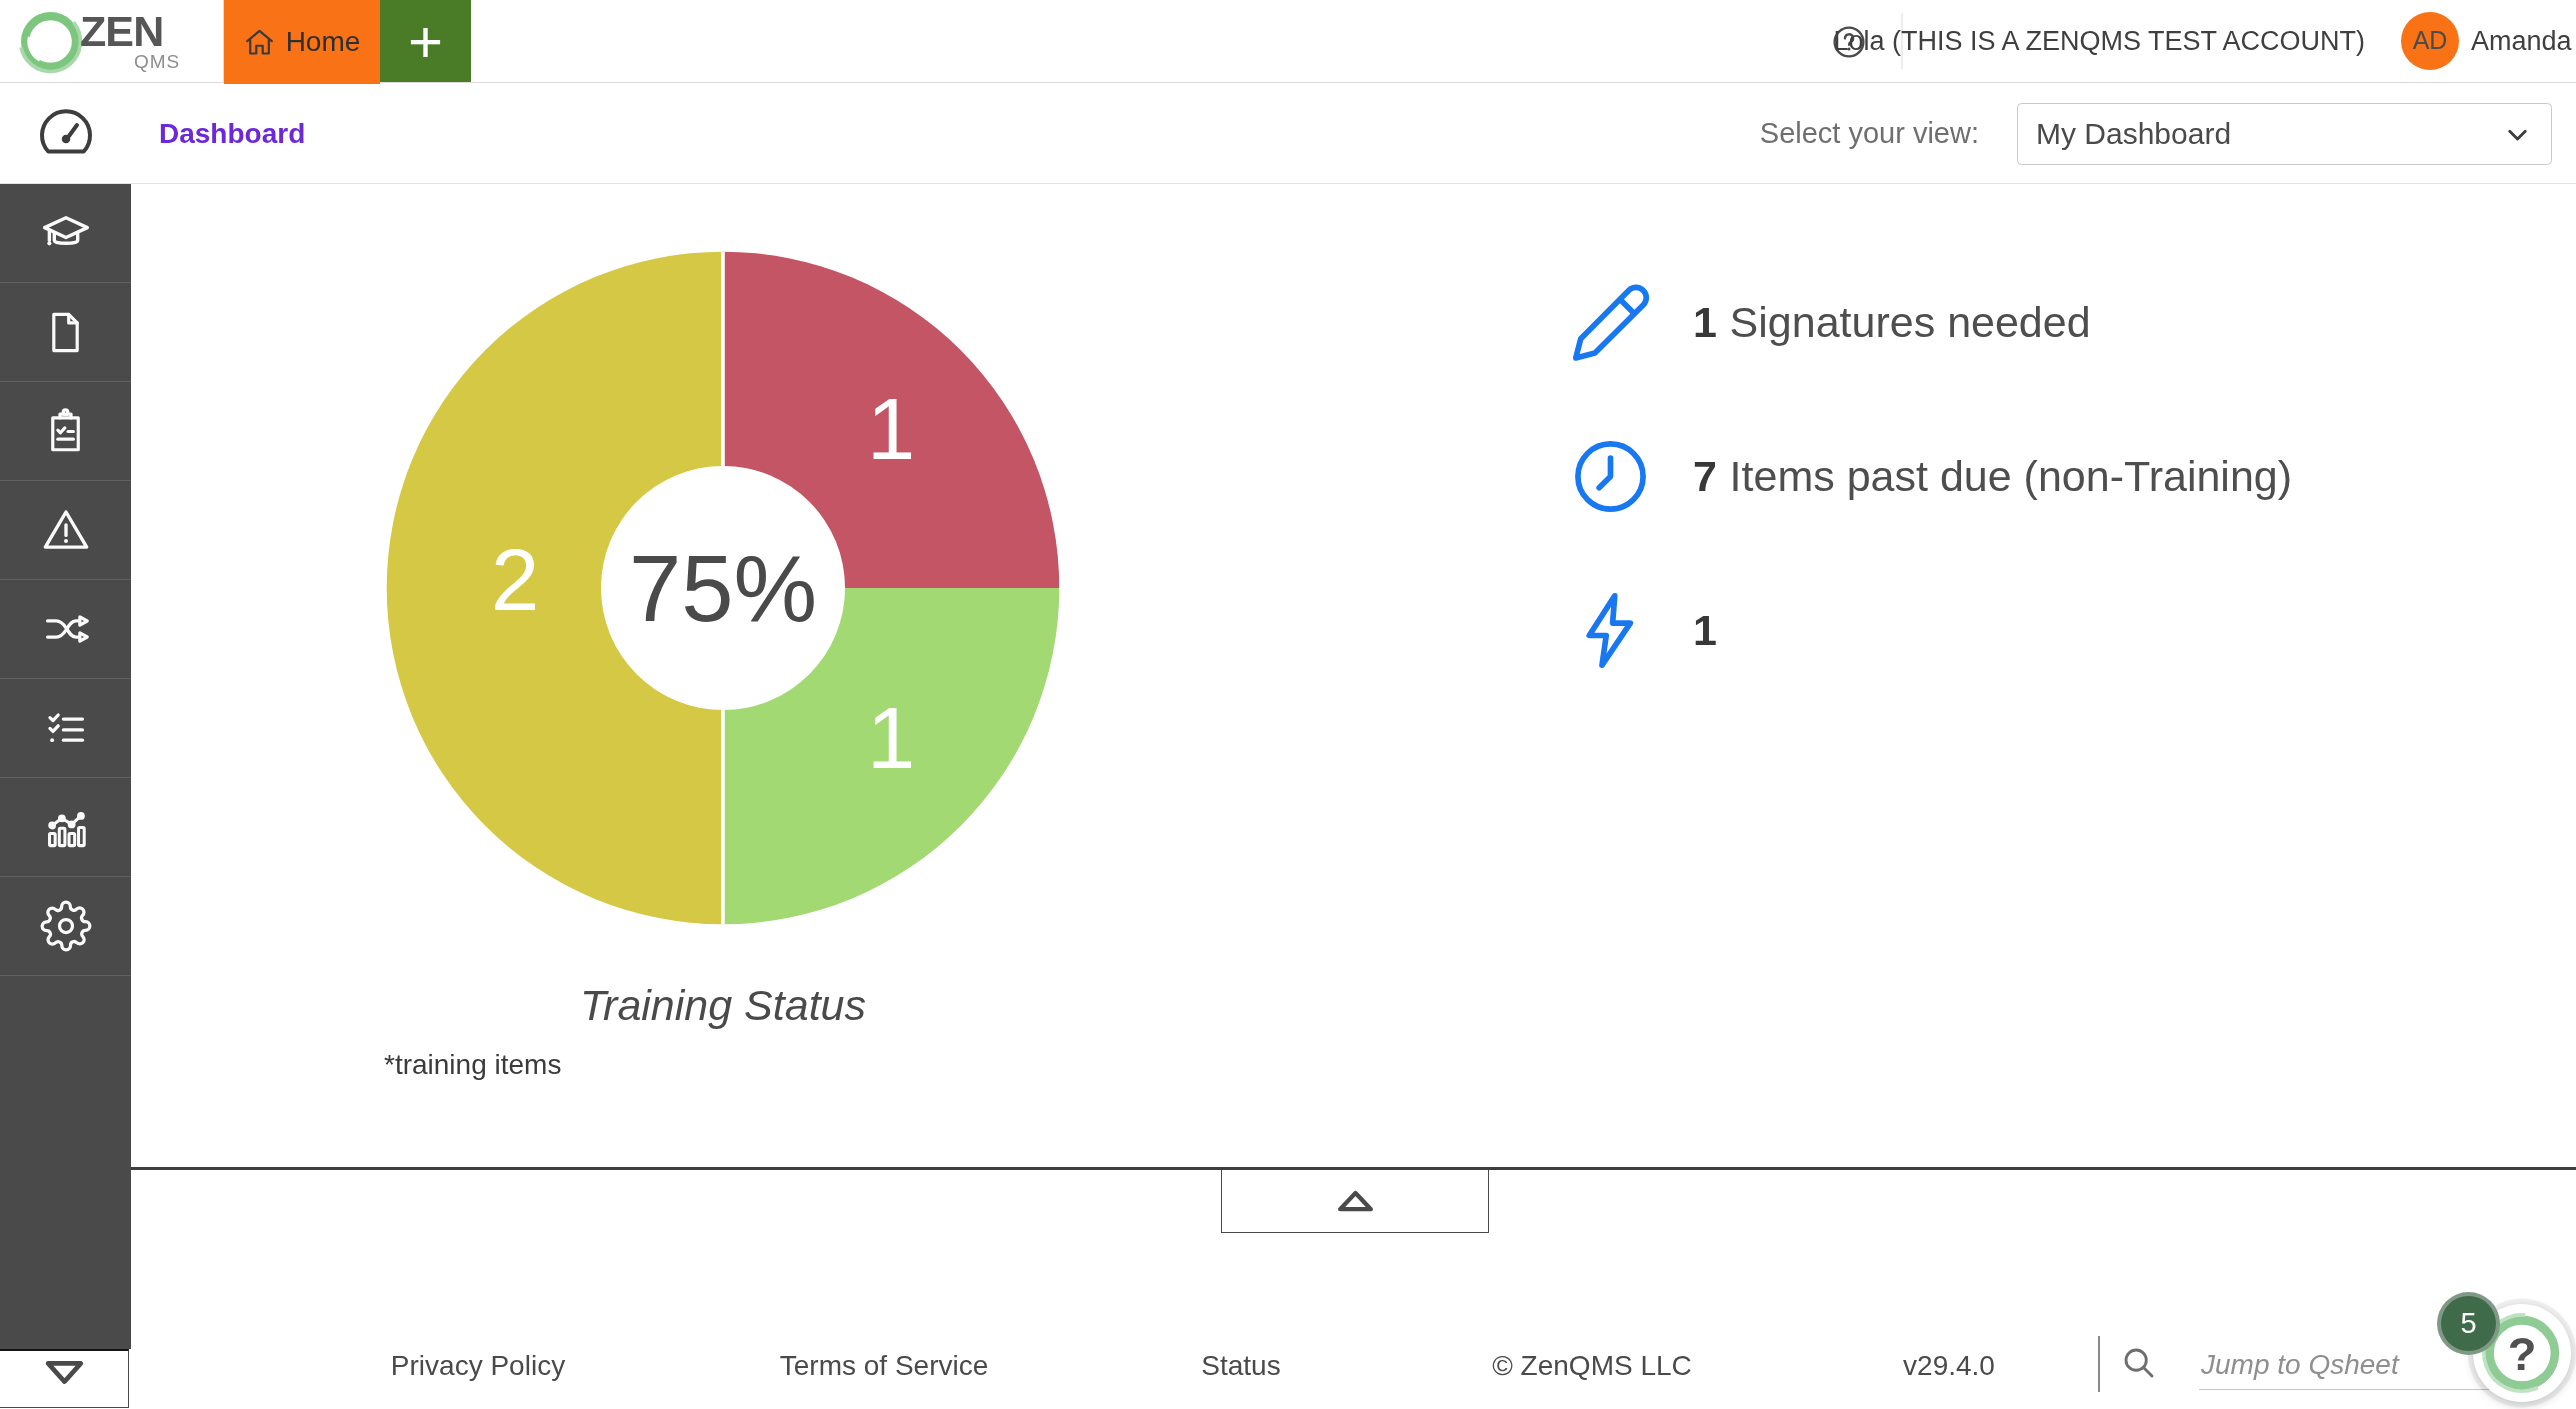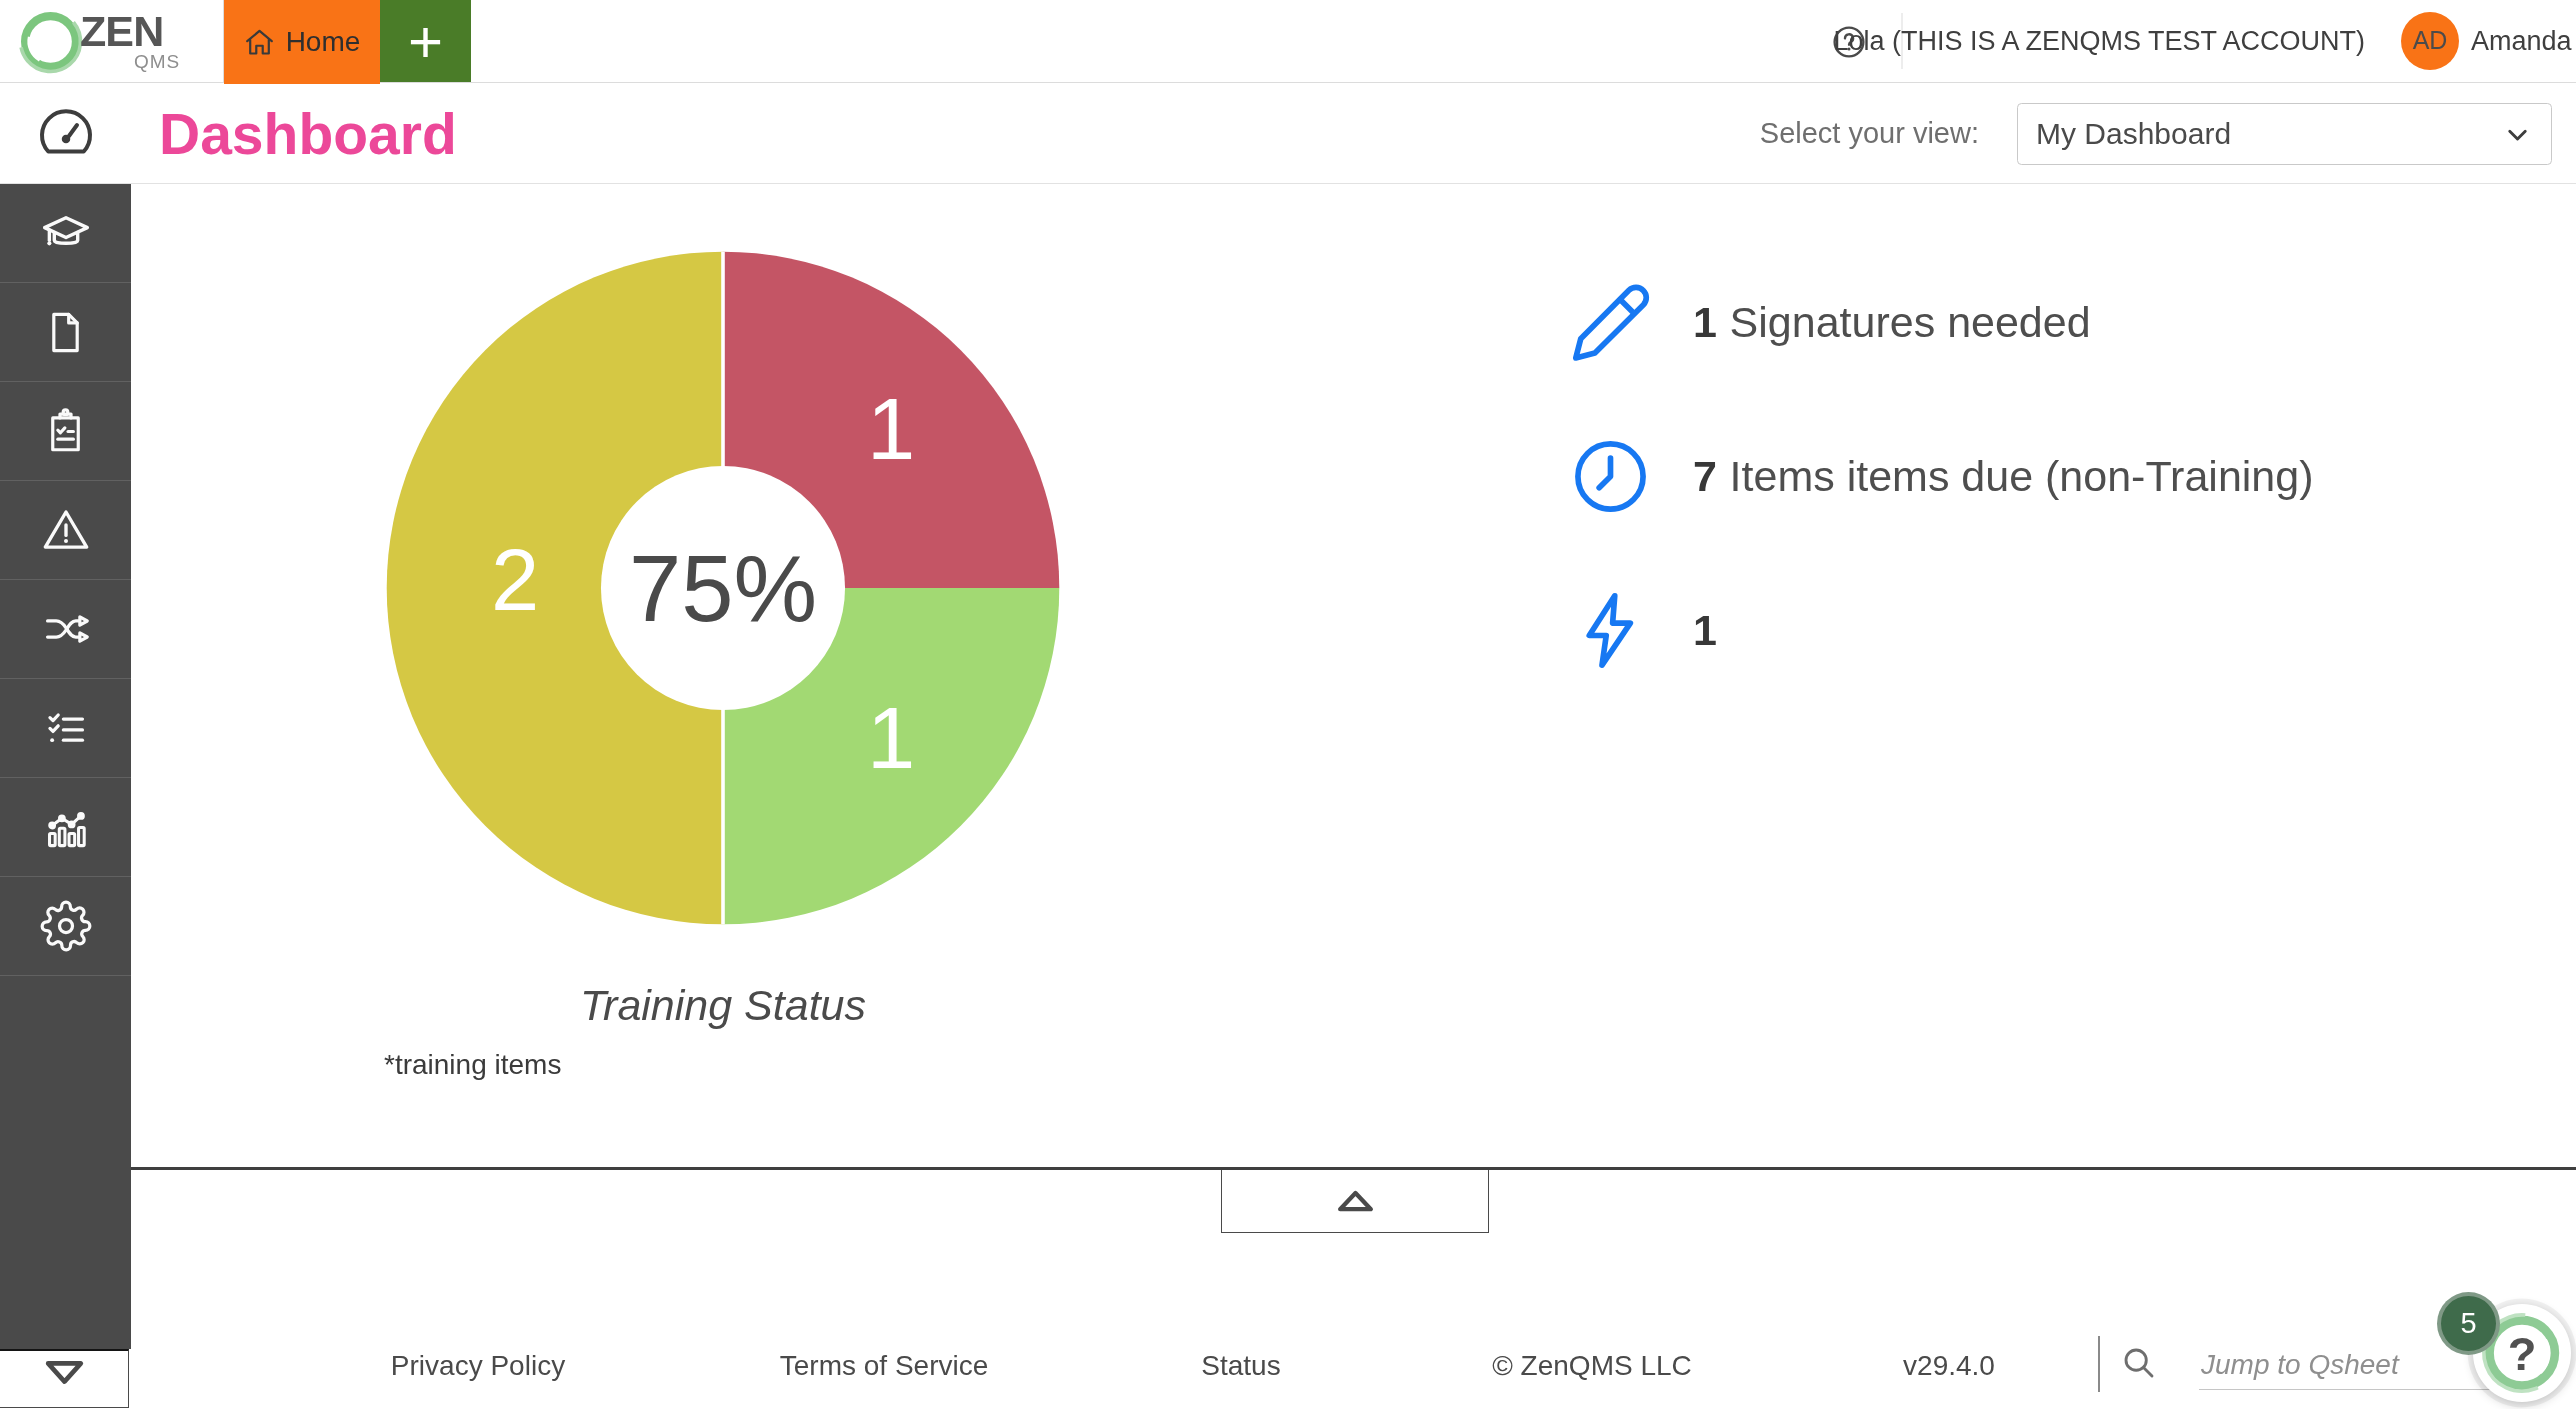--- a/index.html
+++ b/index.html
@@ -25,21 +25,21 @@
     font-size:27px;color:#3f3f3f;white-space:nowrap;}
   .avatar{position:absolute;left:2401px;top:11.8px;width:58px;height:58px;border-radius:50%;background:#f97316;
     color:#4b4b4b;display:flex;align-items:center;justify-content:center;font-size:25px;cursor:pointer;}
   .user-name{position:absolute;left:2471px;top:0;height:82px;display:flex;align-items:center;
     font-size:27px;color:#3f3f3f;white-space:nowrap;}
 
   
   .header-row{position:absolute;left:0;top:84px;width:2576px;height:99px;background:#fff;border-bottom:1.8px solid #e2e2e2;}
   .gauge-item{position:absolute;left:0;top:0;width:131px;height:99px;display:flex;align-items:center;justify-content:center;cursor:pointer;}
   .page-title{position:absolute;left:159px;top:0;height:99px;display:flex;align-items:center;
-    font-size:57px;font-weight:bold;color:#ec4899;}
+    font-size:28px;font-weight:bold;color:#6d28d9;}
   .view-label{position:absolute;right:597px;top:0;height:99px;display:flex;align-items:center;font-size:29px;color:#6f6f6f;white-space:nowrap;}
   .view-select{position:absolute;left:2017px;top:19px;width:535px;height:62px;border:1.8px solid #c9c9c9;border-radius:4.5px;
     background:#fff;box-sizing:border-box;display:flex;align-items:center;padding:0 18px;font-size:30px;color:#4a4a4a;cursor:pointer;}
   .view-select .chev{margin-left:auto;}
 
   
   .sidebar{position:absolute;left:0;top:184px;width:131px;height:1165px;background:#4a4a4a;}
   .side-item{width:131px;height:99px;box-sizing:border-box;display:flex;align-items:center;justify-content:center;
     border-bottom:0.9px solid #616161;cursor:pointer;}
   .side-expand{position:absolute;left:0;top:1349px;width:128px;height:56px;background:#fff;
@@ -241,21 +241,21 @@
   <span class="stat-num">1</span>
   <span>Signatures needed</span>
 </div>
 
 <svg class="stat-icon" style="top:434px" viewBox="0 0 24 24" fill="none" stroke="#1778f2" stroke-width="1.6" stroke-linecap="round" stroke-linejoin="round">
   <circle cx="12" cy="12" r="9.2"></circle>
   <path d="M12 6.8 V12 L8.8 15.2"></path>
 </svg>
 <div class="stat-text" style="top:434px">
   <span class="stat-num">7</span>
-  <span>Items items due (non-Training)</span>
+  <span>Items past due (non-Training)</span>
 </div>
 
 <svg class="stat-icon" style="top:588px" viewBox="0 0 24 24" fill="none" stroke="#1778f2" stroke-width="1.6" stroke-linecap="round" stroke-linejoin="round">
   <path d="M13.2 2.2 L6 13.4 H10.8 L9.6 21.8 L17.6 9.9 H12.6 Z"></path>
 </svg>
 <div class="stat-text" style="top:588px">
   <span class="stat-num">1</span>
 </div>
 
 <div class="hrule"></div>

